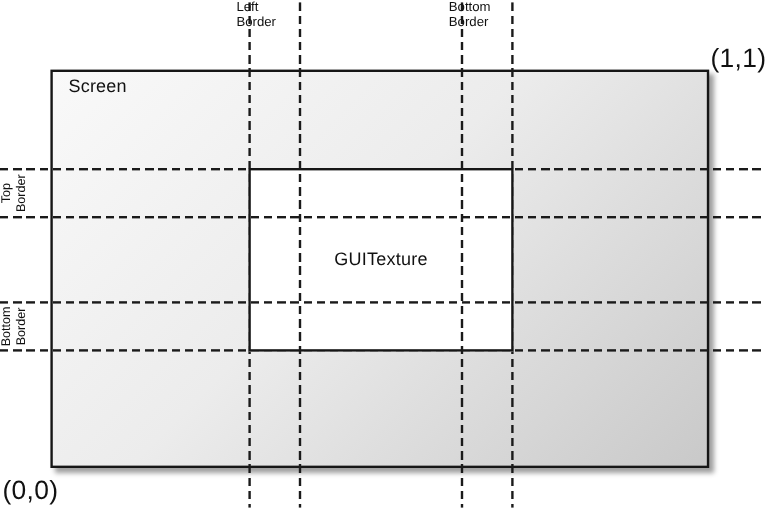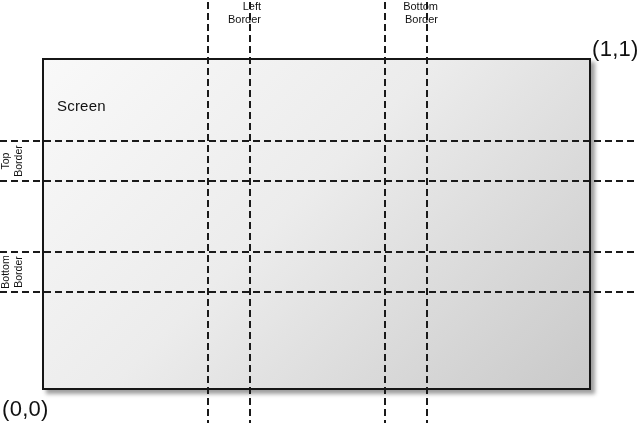--- a/index.html
+++ b/index.html
@@ -22,21 +22,20 @@
     border: 2px solid #161616;
     background: linear-gradient(135deg, #f9f9f9 0%, #ececec 45%, #c9c9c9 100%);
     box-shadow: 4px 4px 4px rgba(0,0,0,0.38);
     z-index: 1;
   }
   .screen-label {
     position: absolute;
     left: 13px; top: 4px;
     font-size: 15px;
     letter-spacing: 0.2px;
-    margin-top: 33px;
   }
 
   
   .texture {
     position: absolute;
     left: 207px; top: 140px;
     width: 221px; height: 153px;
     box-sizing: border-box;
     border: 2px solid #161616;
     background: #ffffff;
@@ -59,21 +58,21 @@
     background: repeating-linear-gradient(to bottom, #1a1a1a 0, #1a1a1a 7px, transparent 7px, transparent 11px);
   }
   .under { z-index: 2; }   
   .over  { z-index: 4; }   
 
   
   .top-label {
     position: absolute;
     top: 0px;
     width: 64px;
-    text-align: right;
+    text-align: left;
     font-size: 11px;
     line-height: 13px;
     z-index: 5;
   }
 
   
   .side-label {
     position: absolute;
     width: 42px; height: 26px;
     transform: rotate(-90deg);
@@ -101,20 +100,23 @@
 
   <div class="screen">
     <div class="screen-label">Screen</div>
   </div>
 
   <div class="hline under" style="top:140px;"></div>
   <div class="hline under" style="top:291px;"></div>
   <div class="vline under" style="left:207px;"></div>
   <div class="vline under" style="left:426px;"></div>
 
+  <div class="texture">
+    <div class="texture-label">GUITexture</div>
+  </div>
 
   <div class="hline over" style="top:180px;"></div>
   <div class="hline over" style="top:251px;"></div>
   <div class="vline over" style="left:249px;"></div>
   <div class="vline over" style="left:384px;"></div>
 
   <div class="top-label" style="left:197px;">
     <span>Left</span><br>
     <span>Border</span>
   </div>

